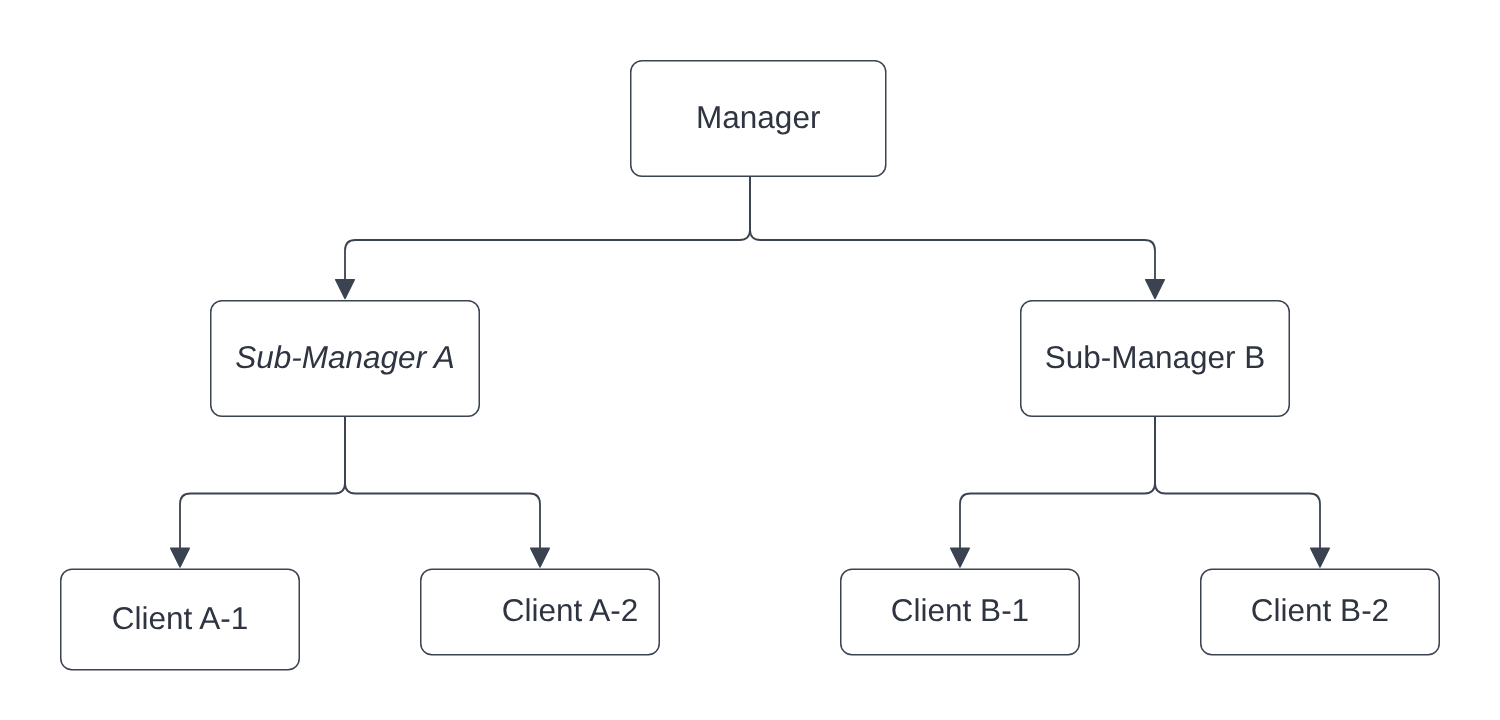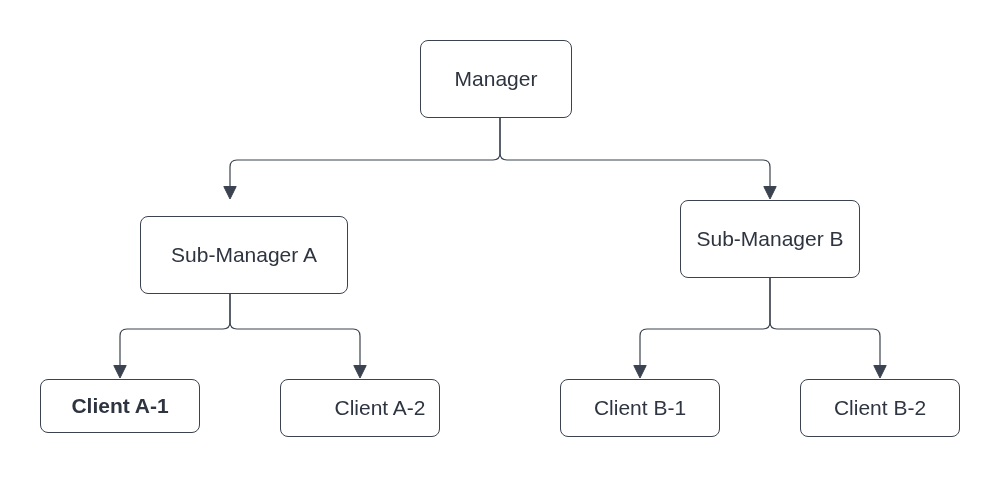--- a/index.html
+++ b/index.html
@@ -49,24 +49,24 @@
     border-radius: 8px;
     display: flex;
     align-items: center;
     justify-content: center;
     color: var(--text);
     font-size: 21px;
     line-height: 1.2;
     text-align: center;
     white-space: nowrap;
   }
-  .node-manager   { left: 420px; top: 40px;  width: 152px; height: 78px; }
-  .node-sub-a     { left: 140px; top: 216px; width: 208px; height: 78px; }
+  .node-manager   { left: 420px; top: 40px;  width: 171px; height: 78px; }
+  .node-sub-a     { left: 140px; top: 200px; width: 180px; height: 78px; font-style: italic; }
   .node-sub-b     { left: 680px; top: 200px; width: 180px; height: 78px; }
-  .node-client-a1 { left: 40px;  top: 379px; width: 160px; height: 54px; font-weight: bold; }
+  .node-client-a1 { left: 40px;  top: 379px; width: 160px; height: 68px; }
   .node-client-a2 { left: 280px; top: 379px; width: 160px; height: 58px; padding-left: 40px; }
   .node-client-b1 { left: 560px; top: 379px; width: 160px; height: 58px; }
   .node-client-b2 { left: 800px; top: 379px; width: 160px; height: 58px; text-align: center; }
 </style>
 </head>
 <body>
 
 <div class="canvas">
 
   <svg class="edges" viewBox="0 0 1000 480" xmlns="http://www.w3.org/2000/svg">

